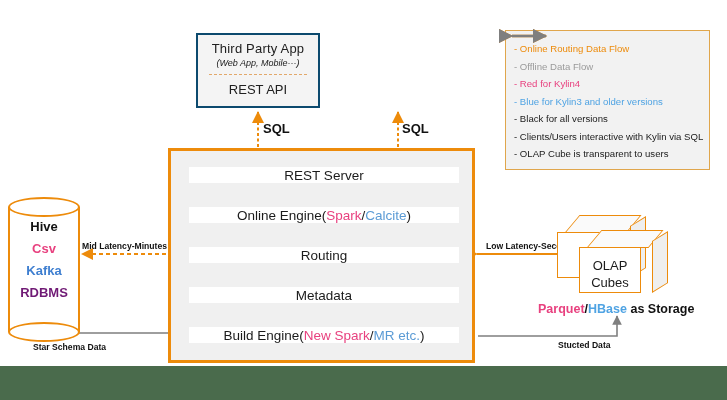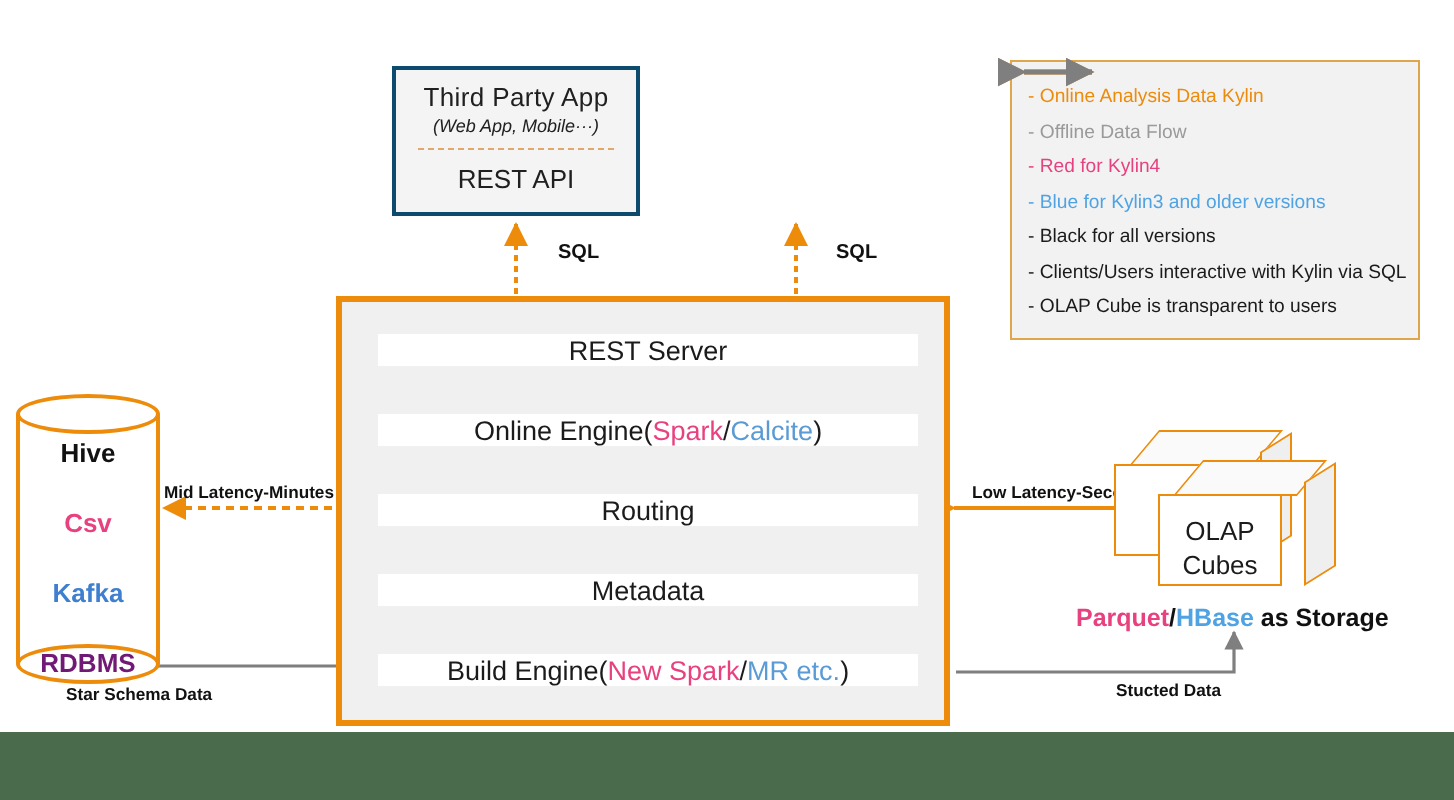--- a/index.html
+++ b/index.html
@@ -74,41 +74,41 @@
     border:2px solid #ED8B0B;border-radius:50%;box-sizing:border-box;
     background:#ffffff;
   }
   .cyl-bot{
     position:absolute;left:0;top:125px;width:72px;height:20px;
     border:2px solid #ED8B0B;border-radius:50%;box-sizing:border-box;
     background:#ffffff;
   }
   .cyl-labels{
     position:absolute;left:0;top:22px;width:72px;
-    display:flex;flex-direction:column;align-items:center;gap:20px;
+    display:flex;flex-direction:column;align-items:center;gap:7px;
     z-index:3;
   }
   .cyl-labels span{font-size:13px;font-weight:bold;}
 
   
   #cubes{left:572px;top:215px;width:105px;height:80px;}
   .cube-face{
     position:absolute;background:#ffffff;border:1.5px solid #ED8B0B;
     box-sizing:border-box;
   }
   .cube-top{position:absolute;background:#fafafa;border:1.5px solid #ED8B0B;box-sizing:border-box;}
   .cube-side{position:absolute;background:#efefef;border:1.5px solid #ED8B0B;box-sizing:border-box;}
   #cube-label{
     position:absolute;left:30px;top:35px;width:62px;text-align:center;
     font-size:13px;color:#1b1b1b;line-height:17px;z-index:6;
   }
 
   
   .lbl{position:absolute;font-size:8.6px;font-weight:bold;color:#111;white-space:nowrap;}
-  .lbl-sql{position:absolute;font-size:10px;font-weight:bold;color:#111;margin-left:16px;}
+  .lbl-sql{position:absolute;font-size:13px;font-weight:bold;color:#111;}
   .storage-lbl{
     position:absolute;font-size:12.5px;font-weight:bold;white-space:nowrap;
   }
   svg{position:absolute;left:0;top:0;overflow:visible;}
 </style>
 </head>
 <body>
 
 <div id="canvas">
 
@@ -209,21 +209,21 @@
       <div>Cubes</div>
     </div>
   </div>
 
   <div class="storage-lbl" style="left:538px;top:302px;">
     <span style="color:#E8417F;">Parquet</span><span style="color:#111111;">/</span><span style="color:#4FA3E3;">HBase</span><span style="color:#111111;"> as Storage</span>
   </div>
 
   <div class="abs" id="legend">
     <div class="leg-row orange">
-      <span class="leg-txt">- Online Analysis Data Kylin</span>
+      <span class="leg-txt">- Online Routing Data Flow</span>
       <span class="leg-arrow">
         <svg width="46" height="10">
           <defs>
             <marker id="lo1" markerWidth="7" markerHeight="7" refX="5.5" refY="3" orient="auto">
               <path d="M0,0 L6,3 L0,6 z" fill="#ED8B0B"></path>
             </marker>
           </defs>
           <line x1="6" y1="5" x2="40" y2="5" stroke="#ED8B0B" stroke-width="2.4" marker-end="url(#lo1)" marker-start="url(#lo1)"></line>
         </svg>
       </span>

